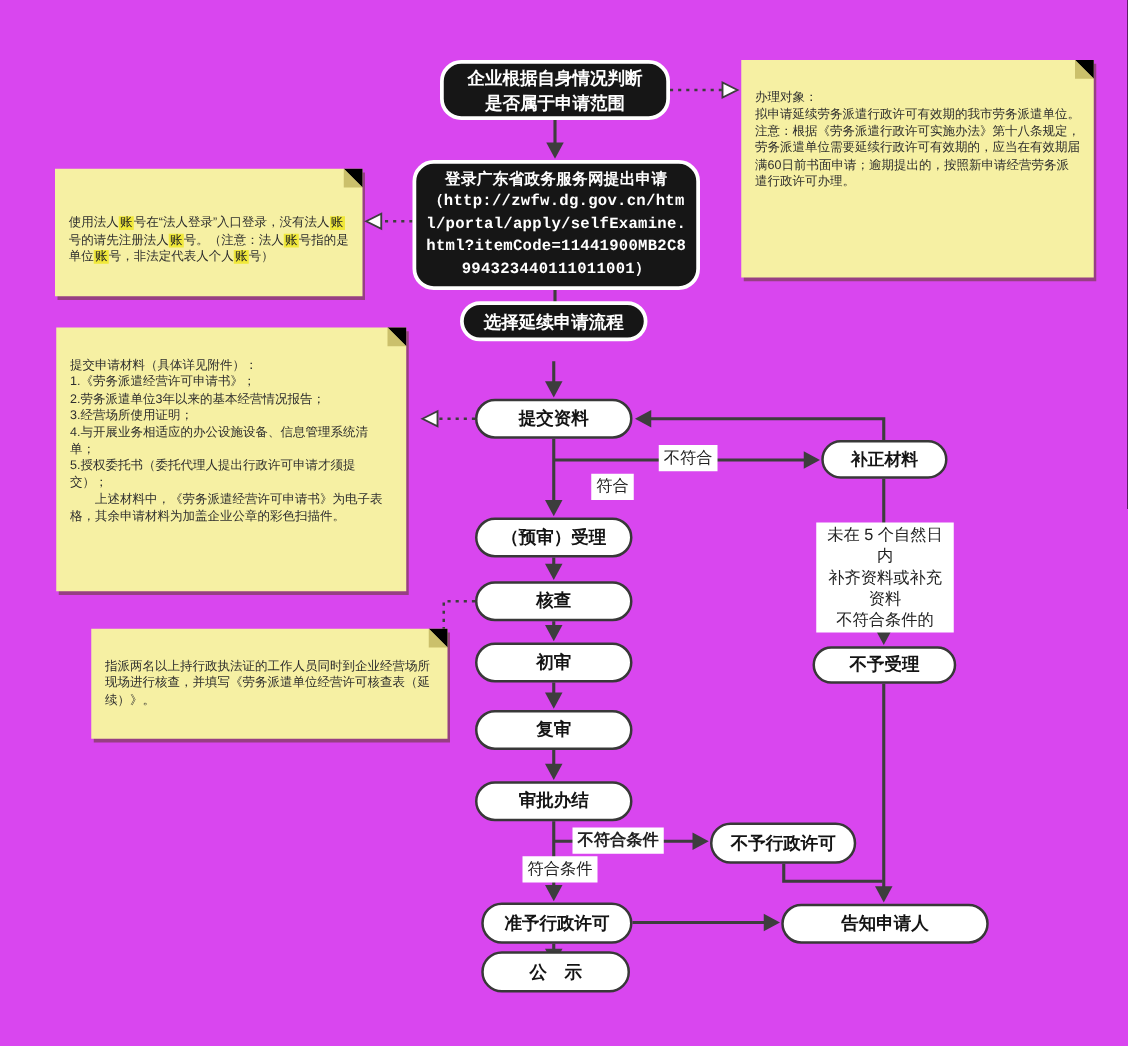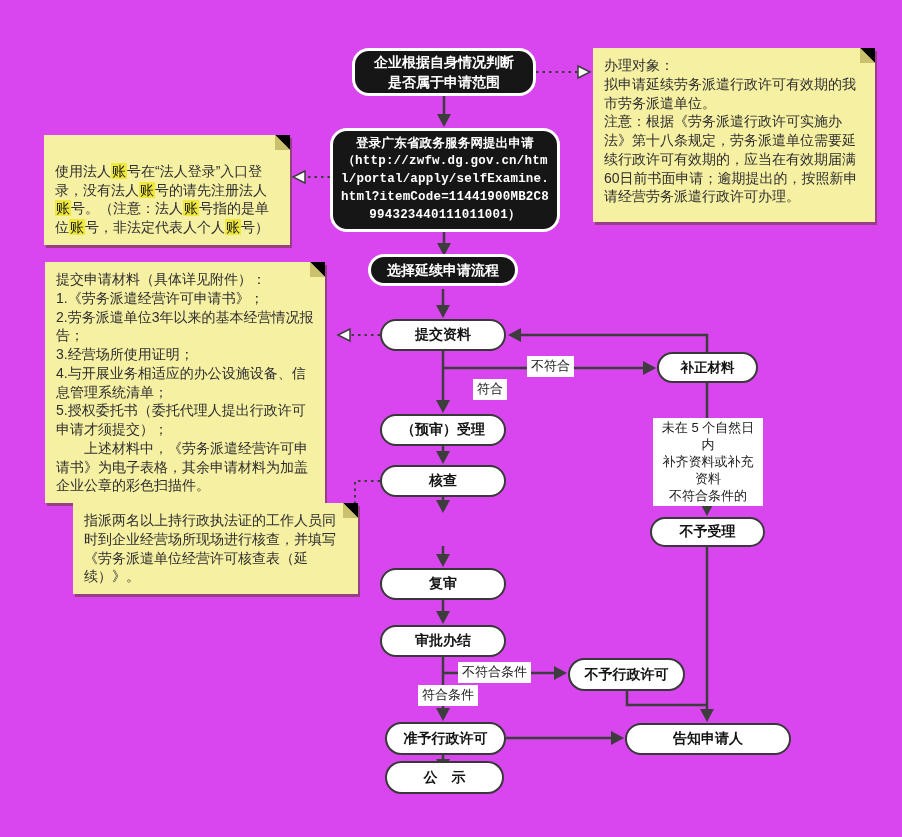--- a/index.html
+++ b/index.html
@@ -14,22 +14,22 @@
     white-space:pre-line;z-index:3;
   }
   .node.dark{background:#161616;border:3px solid #fff;color:#fff;font-size:14px;line-height:1.45;}
   .node.light{background:#fff;border:2px solid #383838;color:#141414;font-size:14px;}
   .node.url{font-size:12.5px;line-height:1.42;padding:4px 6px;word-break:break-all;letter-spacing:.2px;}
   .edge-label{
     position:absolute;background:#fff;color:#222;font-size:13px;line-height:1.3;
     padding:2px 4px;white-space:pre-line;text-align:center;z-index:4;box-sizing:border-box;
   }
   .note{
-    position:absolute;background:#F6F0A3;color:#2e2e2e;font-size:14px;line-height:1.34;
-    padding:8px 11px;white-space:pre-line;box-sizing:border-box;z-index:2;
+    position:absolute;background:#F6F0A3;color:#2e2e2e;font-size:10px;line-height:1.34;
+    padding:24px 11px;white-space:pre-line;box-sizing:border-box;z-index:2;
     box-shadow:2px 3px 0 rgba(70,55,0,.45);
   }
   .note::before{ 
     content:"";position:absolute;top:0;right:0;width:0;height:0;
     border-top:15px solid #000;border-left:15px solid transparent;
   }
   .note::after{ 
     content:"";position:absolute;top:0;right:0;width:0;height:0;
     border-bottom:15px solid #CBC06B;border-right:15px solid transparent;
   }
@@ -89,39 +89,40 @@
       <polygon points="293,177 305,171 305,183"></polygon>
       <polygon points="338,335 350,329 350,341"></polygon>
       <polygon points="335,535 347,529 347,541"></polygon>
     </g>
   </svg>
 
   <div class="node dark" style="left:352px;top:48px;width:184px;height:48px;">企业根据自身情况判断
 是否属于申请范围</div>
   <div class="node dark url" style="left:330px;top:128px;width:230px;height:104px;font-family:Liberation Mono, monospace;">登录广东省政务服务网提出申请
 （http://zwfw.dg.gov.cn/html/portal/apply/selfExamine.html?itemCode=11441900MB2C8994323440111011001）</div>
-  <div class="node dark" style="left:368px;top:254px;width:150px;height:32px;text-align:right;">选择延续申请流程</div>
+  <div class="node dark" style="left:368px;top:241px;width:150px;height:32px;text-align:right;">选择延续申请流程</div>
   <div class="node light" style="left:380px;top:319px;width:126px;height:32px;">提交资料</div>
   <div class="node light" style="left:380px;top:414px;width:126px;height:32px;">（预审）受理</div>
   <div class="node light" style="left:380px;top:465px;width:126px;height:32px;">核查</div>
+  <div class="node light" style="left:380px;top:514px;width:126px;height:32px;">初审</div>
   <div class="node light" style="left:380px;top:568px;width:126px;height:32px;">复审</div>
   <div class="node light" style="left:380px;top:625px;width:126px;height:32px;">审批办结</div>
   <div class="node light" style="left:657px;top:352px;width:101px;height:31px;font-size:13.5px;">补正材料</div>
   <div class="node light" style="left:650px;top:517px;width:115px;height:30px;">不予受理</div>
   <div class="node light" style="left:568px;top:658px;width:117px;height:33px;">不予行政许可</div>
   <div class="node light" style="left:385px;top:722px;width:121px;height:33px;">准予行政许可</div>
   <div class="node light" style="left:625px;top:723px;width:166px;height:32px;">告知申请人</div>
   <div class="node light" style="left:385px;top:761px;width:119px;height:33px;text-align:center;">公　示</div>
 
   <div class="edge-label" style="left:527px;top:356px;">不符合</div>
   <div class="edge-label" style="left:429px;top:379px;margin-left:44px;">符合</div>
   <div class="edge-label" style="left:653px;top:418px;width:110px;">未在 5 个自然日内
 补齐资料或补充资料
 不符合条件的</div>
-  <div class="edge-label" style="left:458px;top:662px;">不符合条件</div>
+  <div class="edge-label" style="left:458px;top:662px;font-weight:bold;">不符合条件</div>
   <div class="edge-label" style="left:418px;top:685px;">符合条件</div>
 
   <div class="note" style="left:593px;top:48px;width:282px;min-height:174px;">办理对象：
 拟申请延续劳务派遣行政许可有效期的我市劳务派遣单位。
 注意：根据《劳务派遣行政许可实施办法》第十八条规定，劳务派遣单位需要延续行政许可有效期的，应当在有效期届满60日前书面申请；逾期提出的，按照新申请经营劳务派遣行政许可办理。</div>
 
   <div class="note" style="left:44px;top:135px;width:246px;min-height:88px;">
     <span>使用法人</span><mark>账</mark><span>号在“法人登录”入口登录，没有法人</span><mark>账</mark><span>号的请先注册法人</span><mark>账</mark><span>号。（注意：法人</span><mark>账</mark><span>号指的是单位</span><mark>账</mark><span>号，非法定代表人个人</span><mark>账</mark><span>号）</span>
   </div>
 

